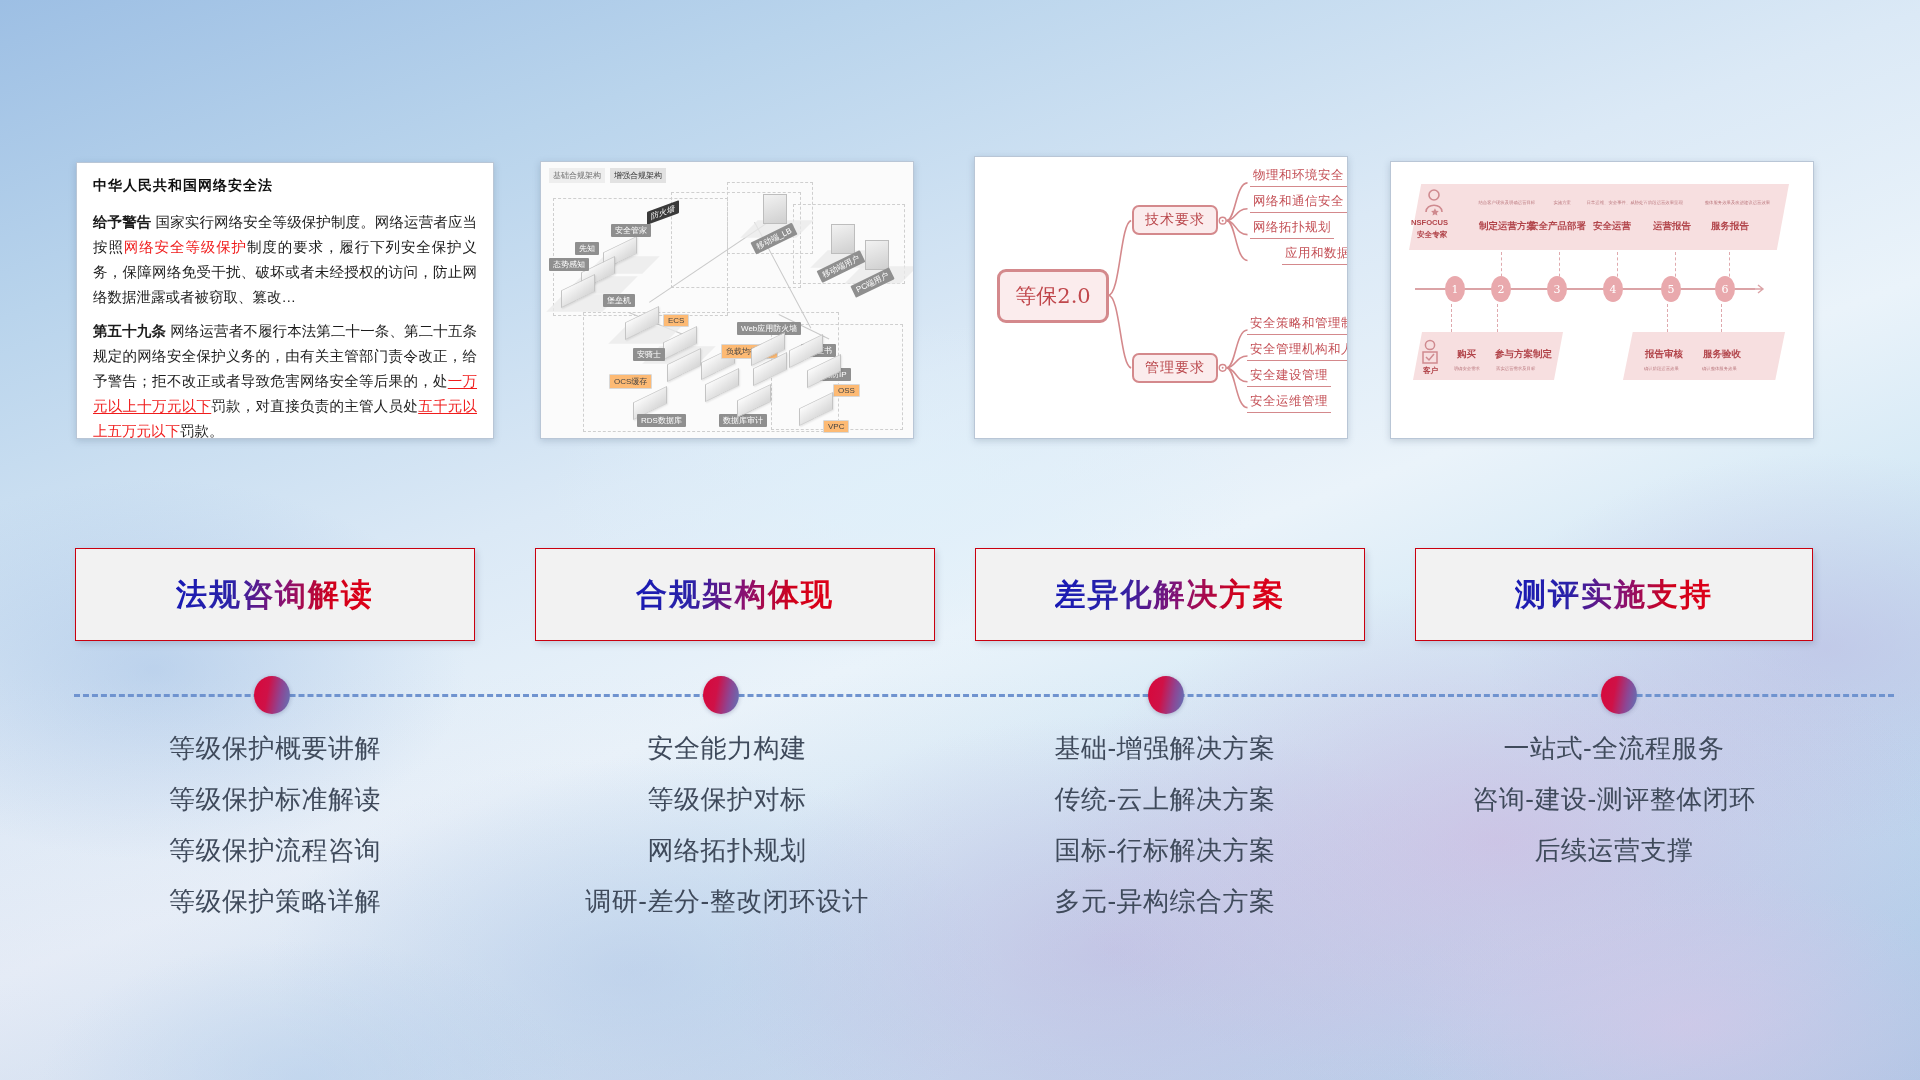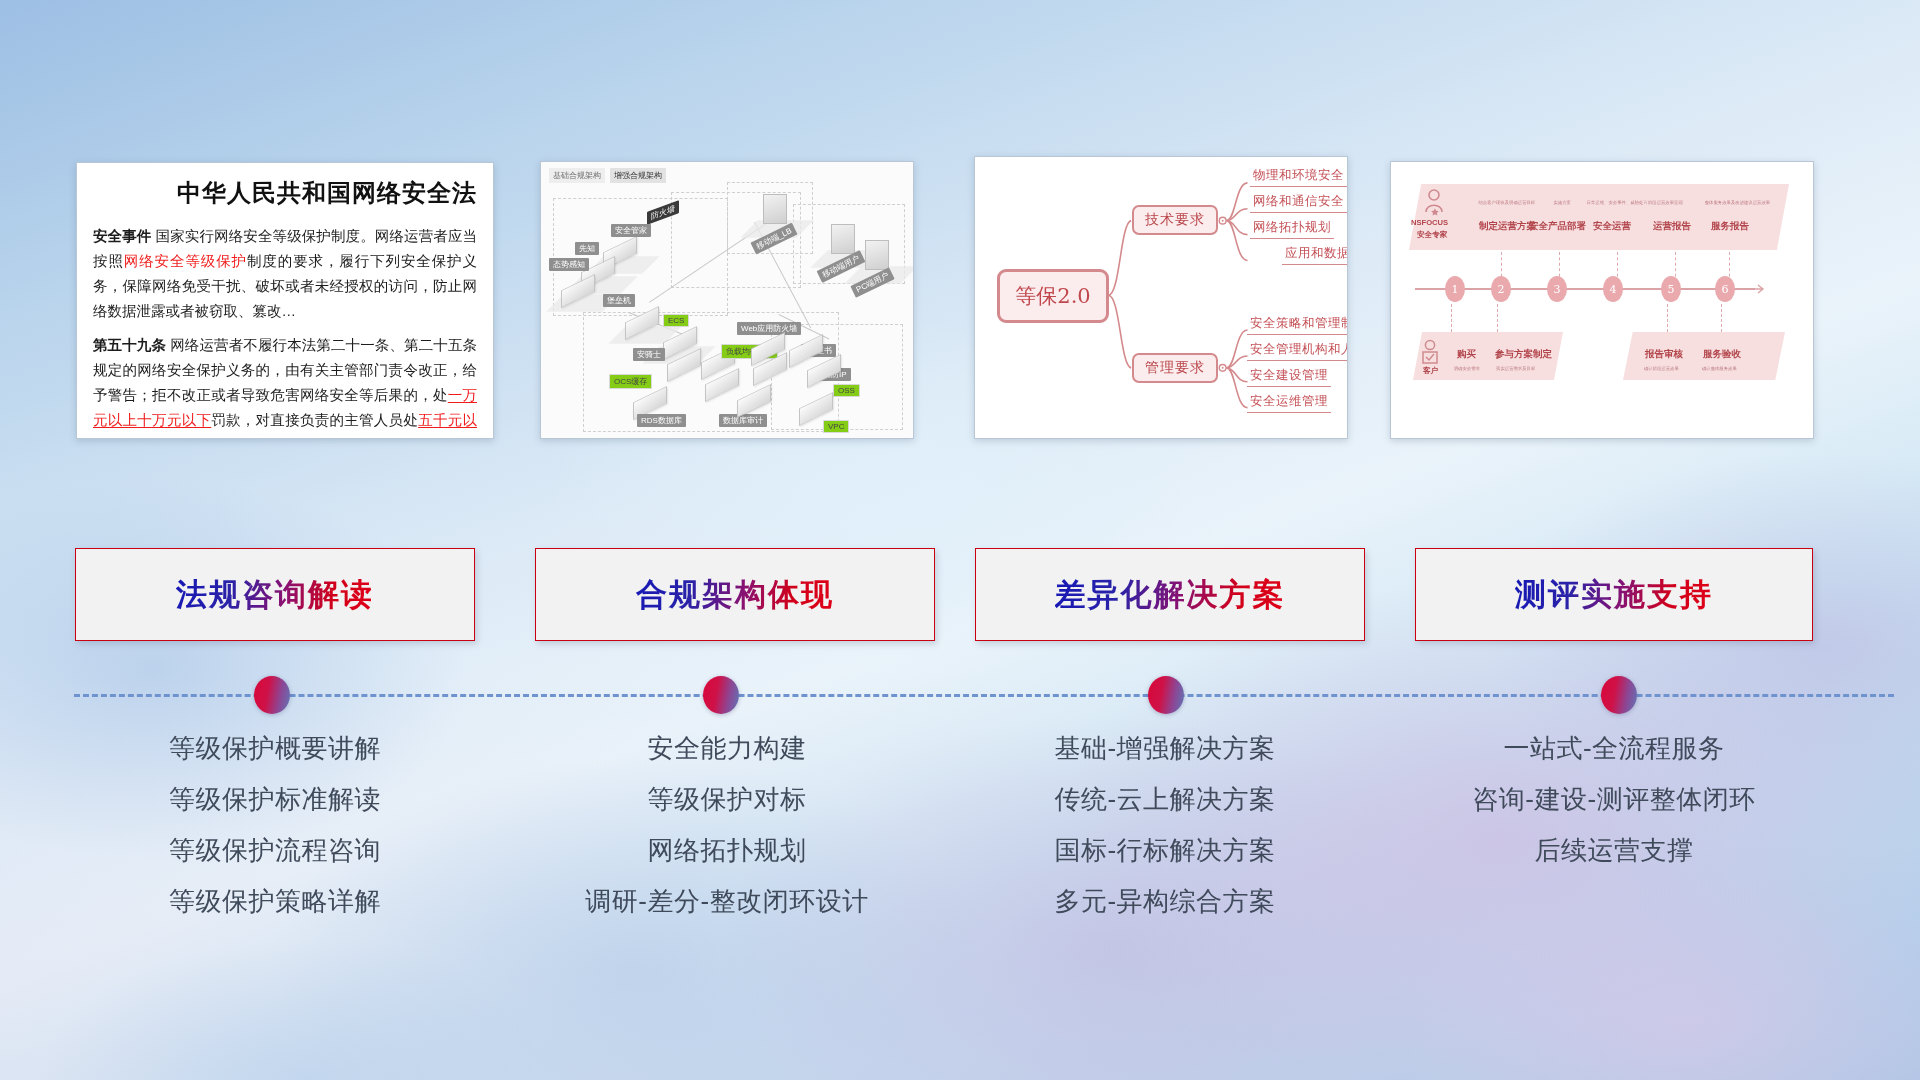--- a/index.html
+++ b/index.html
@@ -44,21 +44,21 @@
     overflow: hidden;
   }
   .t1 { left: 76px;   top: 7px;  width: 418px; height: 277px; }
   .t2 { left: 540px;  top: 6px;  width: 374px; height: 278px; }
   .t3 { left: 974px;  top: 1px;  width: 374px; height: 283px; }
   .t4 { left: 1390px; top: 6px;  width: 424px; height: 278px; }
 
   
   .law { padding: 14px 16px 10px 16px; }
   .law h2 {
-    text-align: right; font-size: 24px; font-weight: 700; color: #111;
+    text-align: left; font-size: 14px; font-weight: 700; color: #111;
     letter-spacing: 1px; margin-bottom: 15px;
   }
   .law p { font-size: 14.5px; line-height: 1.72; color: #1c1c1c; text-align: justify; }
   .law p + p { margin-top: 9px; }
   .law b { font-weight: 700; }
   .hl { color: #f01c1c; }
   .hl-u { color: #f01c1c; text-decoration: underline; text-underline-offset: 2px; }
 
   
   .arch { position: relative; width: 100%; height: 100%; background: #fbfbfb; }
@@ -79,21 +79,21 @@
   }
   .pad {
     position: absolute; width: 56px; height: 30px;
     background: #e9e9e9; opacity: .75;
     transform: skewX(-45deg) scaleY(0.58);
   }
   .tag {
     position: absolute; font-size: 8px; color: #fff; background: #8f8f8f;
     padding: 1px 4px; white-space: nowrap; border-radius: 1px;
   }
-  .tag.lt { background: #84cc16; color: #444; border: 1px solid #d8d8d8; }
+  .tag.lt { background: #fdba74; color: #444; border: 1px solid #d8d8d8; }
   .tag.dk { background: #3a3a3a; }
   .zone { position: absolute; border: 1px dashed #cfcfcf; }
   .wire { position: absolute; background: #c9c9c9; height: 1px; transform-origin: 0 0; }
 
   
   .mind { position: relative; width: 100%; height: 100%; background: #fff; }
   .mm-root {
     position: absolute; left: 22px; top: 112px; width: 112px; height: 54px;
     border: 3px solid #d4898c; border-radius: 9px; background: #fbeced;
     display: flex; align-items: center; justify-content: center;
@@ -195,21 +195,21 @@
   <div class="bg-l1"></div>
   <div class="bg-l2"></div>
   <div class="bg-l3"></div>
 </div>
 
 <div id="thumbs">
 
   <div class="thumb t1">
     <div class="law">
       <h2>中华人民共和国网络安全法</h2>
-      <p><b>安全事件</b><span> 国家实行网络安全等级保护制度。网络运营者应当按照</span><span class="hl">网络安全等级保护</span><span>制度的要求，履行下列安全保护义务，保障网络免受干扰、破坏或者未经授权的访问，防止网络数据泄露或者被窃取、篡改…</span></p>
+      <p><b>给予警告</b><span> 国家实行网络安全等级保护制度。网络运营者应当按照</span><span class="hl">网络安全等级保护</span><span>制度的要求，履行下列安全保护义务，保障网络免受干扰、破坏或者未经授权的访问，防止网络数据泄露或者被窃取、篡改…</span></p>
       <p><b>第五十九条</b><span> 网络运营者不履行本法第二十一条、第二十五条规定的网络安全保护义务的，由有关主管部门责令改正，给予警告；拒不改正或者导致危害网络安全等后果的，处</span><span class="hl-u">一万元以上十万元以下</span><span>罚款，对直接负责的主管人员处</span><span class="hl-u">五千元以上五万元以下</span><span>罚款。</span></p>
     </div>
   </div>
 
   <div class="thumb t2">
     <div class="arch">
       <div class="arch-tabs">
         <span class="arch-tab">基础合规架构</span>
         <span class="arch-tab sel">增强合规架构</span>
       </div>

